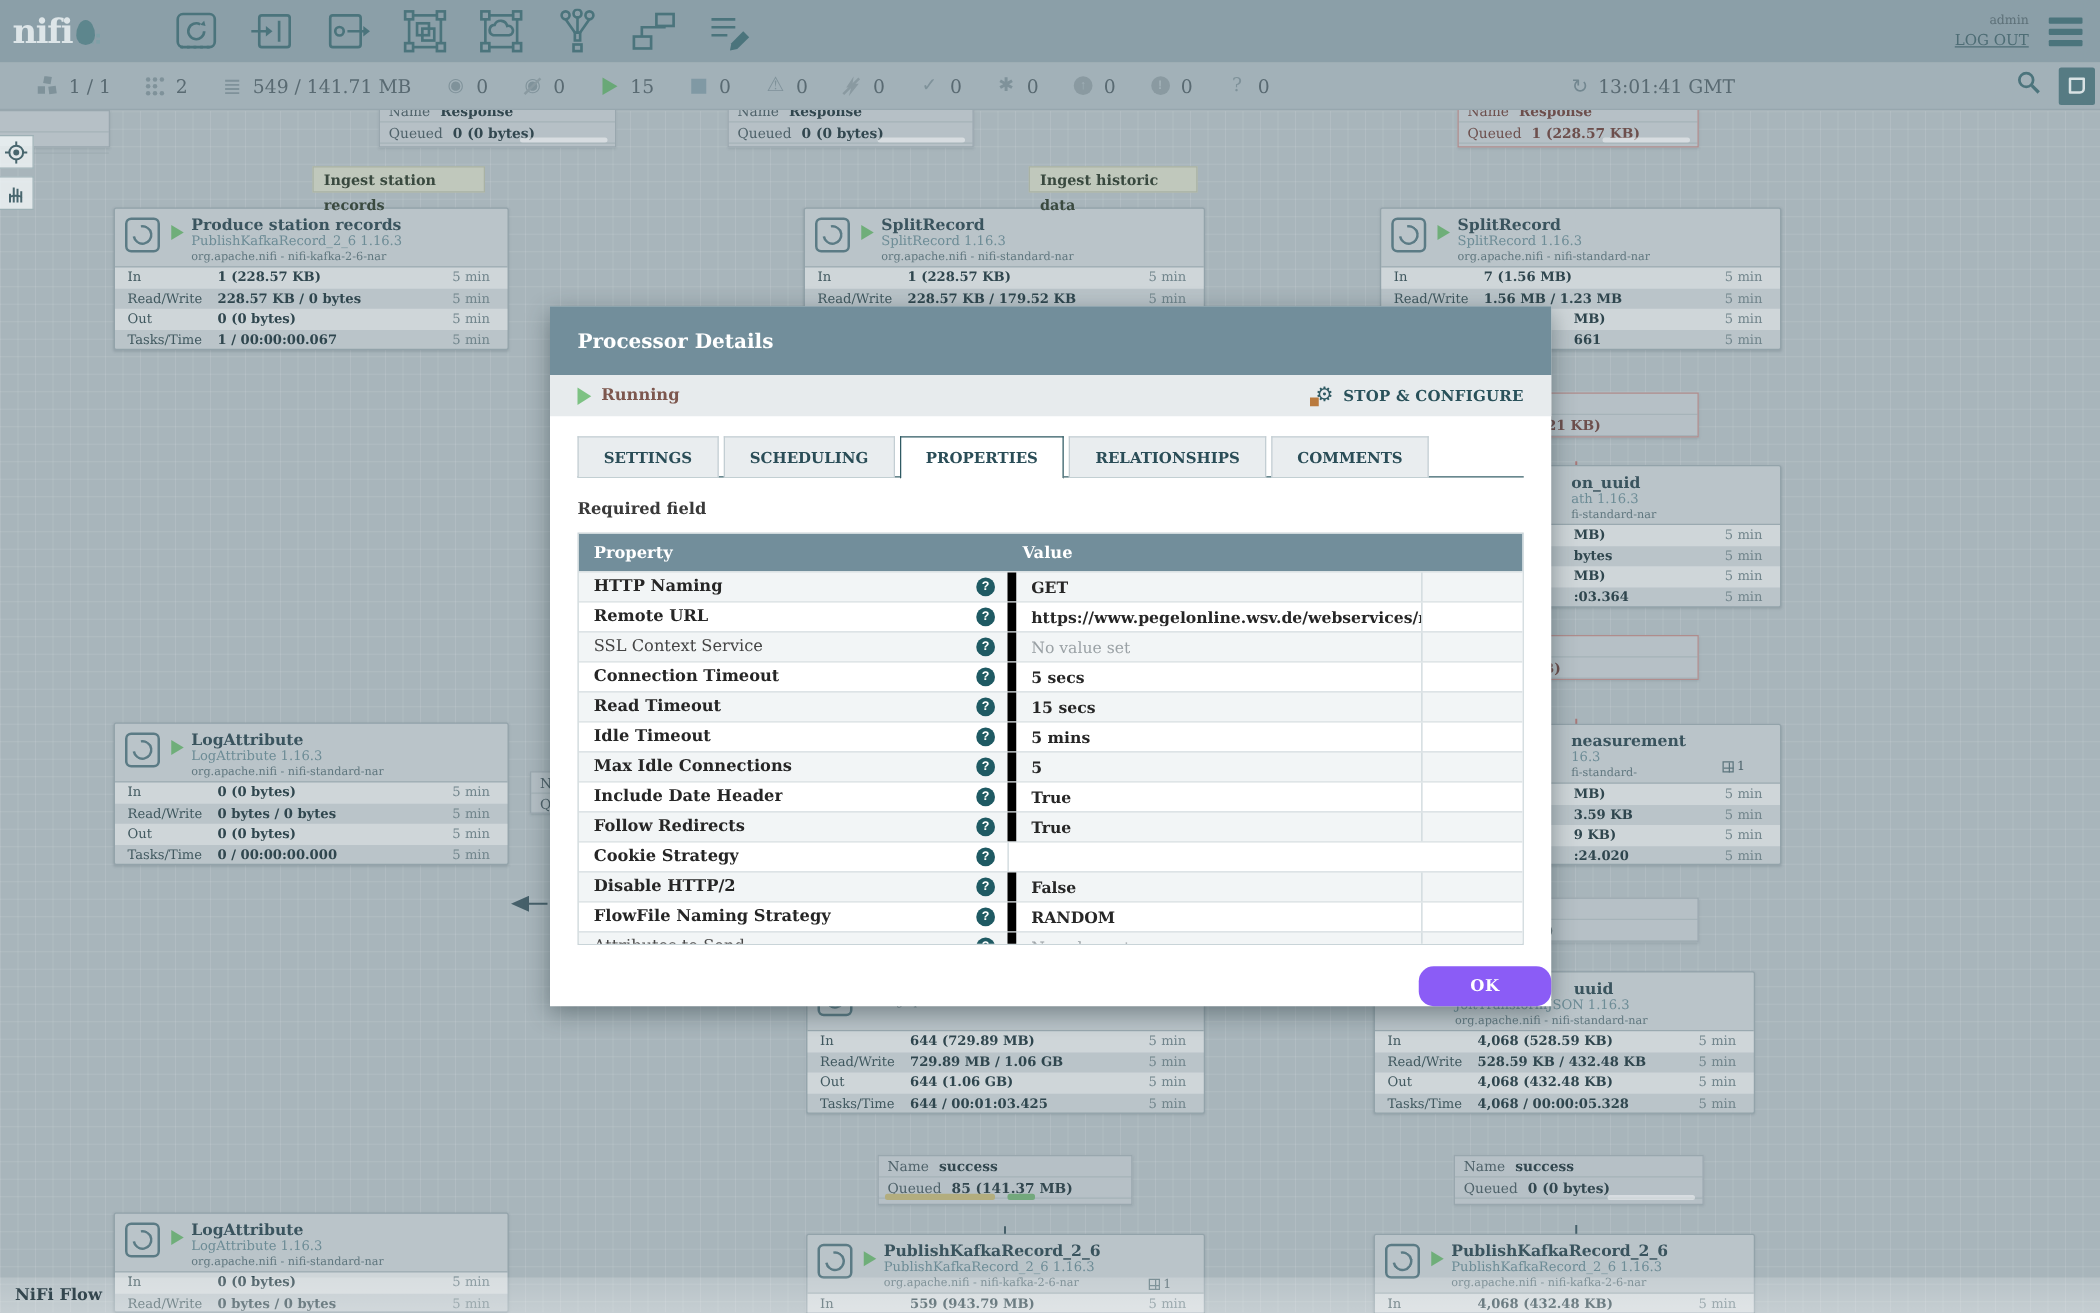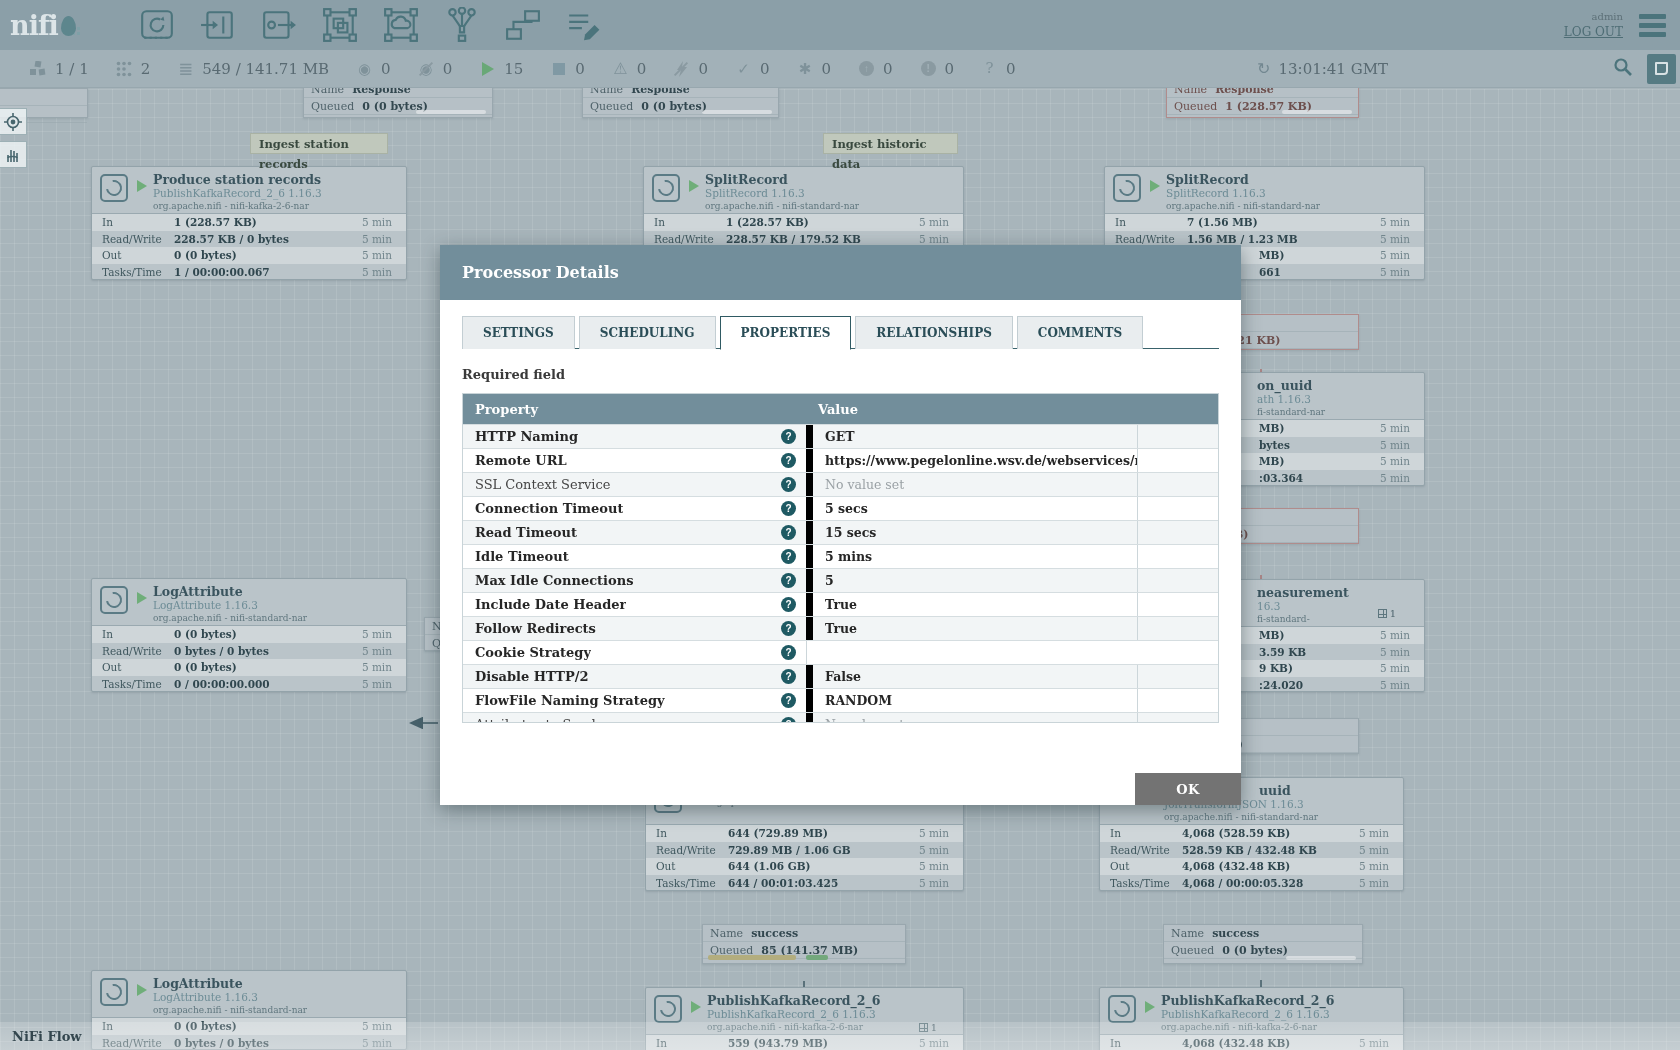--- a/index.html
+++ b/index.html
@@ -117,21 +117,21 @@
   .prow { height:24px; align-items:stretch; border-top:1px solid #d5dde0; background:#fff; }
   .prow:nth-child(even) { background:#f2f5f6; }
   .pc1 { width:343px; display:flex; align-items:center; padding:0 10px 0 12px; }
   .pname { font-family:"DejaVu Serif",serif; font-size:13px; font-weight:bold; color:#262626; white-space:nowrap; overflow:hidden; }
   .prow.optional .pname { font-weight:normal; color:#454545; }
   .qic { margin-left:auto; width:15px; height:15px; border-radius:50%; background:#1f5a63; color:#fff; font-size:10px; font-weight:bold; display:flex; align-items:center; justify-content:center; flex:0 0 auto; cursor:pointer; font-family:"Liberation Sans",sans-serif; }
   .pc2 { width:331px; border-left:7px solid #000000; display:flex; align-items:center; padding-left:12px; }
   .pval { font-family:"DejaVu Serif",serif; font-size:12.5px; font-weight:bold; color:#262626; white-space:nowrap; overflow:hidden; }
   .prow.empty .pval { font-weight:normal; color:#9aa1a5; }
   .pc3 { flex:1; border-left:1px solid #ccd6da; }
-  #ok-btn { position:absolute; right:0; bottom:0; width:106px; height:32px; background:#737373; color:#fff; font-family:"DejaVu Serif",serif; font-size:13px; font-weight:bold; display:flex; align-items:center; justify-content:center; letter-spacing:.5px; cursor:pointer; }
+  #ok-btn { position:absolute; right:0; bottom:0; width:106px; height:32px; background:#8b5cf6; color:#fff; font-family:"DejaVu Serif",serif; font-size:13px; font-weight:bold; display:flex; align-items:center; justify-content:center; letter-spacing:.5px; cursor:pointer;border-radius:12px; }
 
   .frag-pl-144 { padding-left:144px !important; }
   .frag-pl-43 { padding-left:43px; }
   .frag-pl-151 { padding-left:151px; }
 </style>
 </head>
 <body>
 
 <div id="stage">
 
@@ -795,20 +795,28 @@
   </div>
 
   <div id="crumb-bar">
     <span id="crumb">NiFi Flow</span>
   </div>
 
   <div id="modal">
     <div id="m-header">
       <span id="m-title">Processor Details</span>
     </div>
+    <div id="m-status">
+      <span id="run-tri"></span>
+      <span id="run-label">Running</span>
+      <span id="stop-config">
+        <span id="gear-ic">⚙</span>
+        <span class="t">STOP &amp; CONFIGURE</span>
+      </span>
+    </div>
     <div id="m-body">
       <div id="tabs">
         <span class="tab">SETTINGS</span>
         <span class="tab">SCHEDULING</span>
         <span class="tab active">PROPERTIES</span>
         <span class="tab">RELATIONSHIPS</span>
         <span class="tab">COMMENTS</span>
       </div>
       <div id="req-note">Required field</div>
       <div id="ptable">

